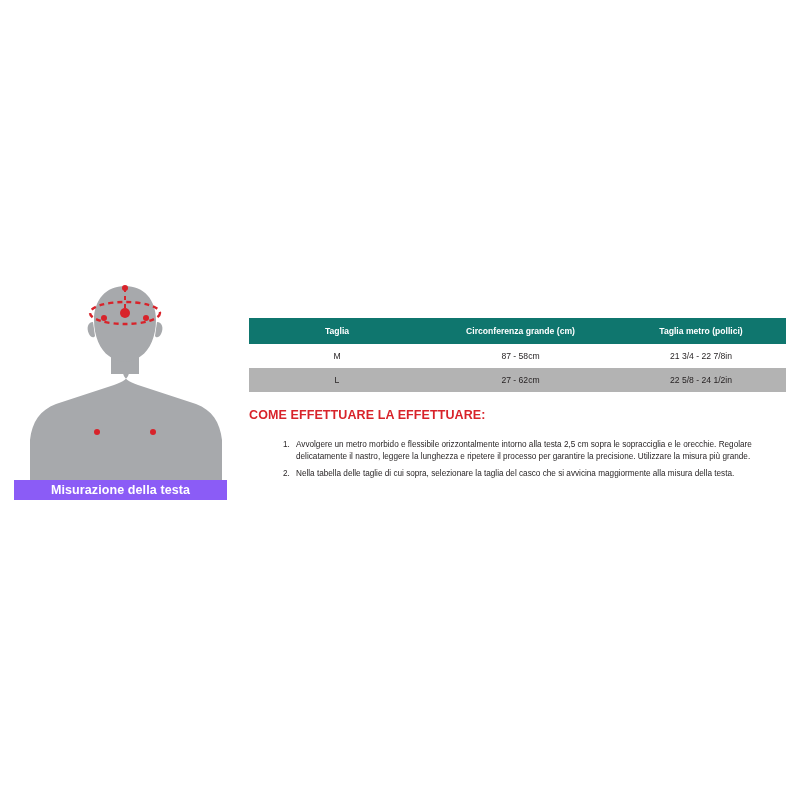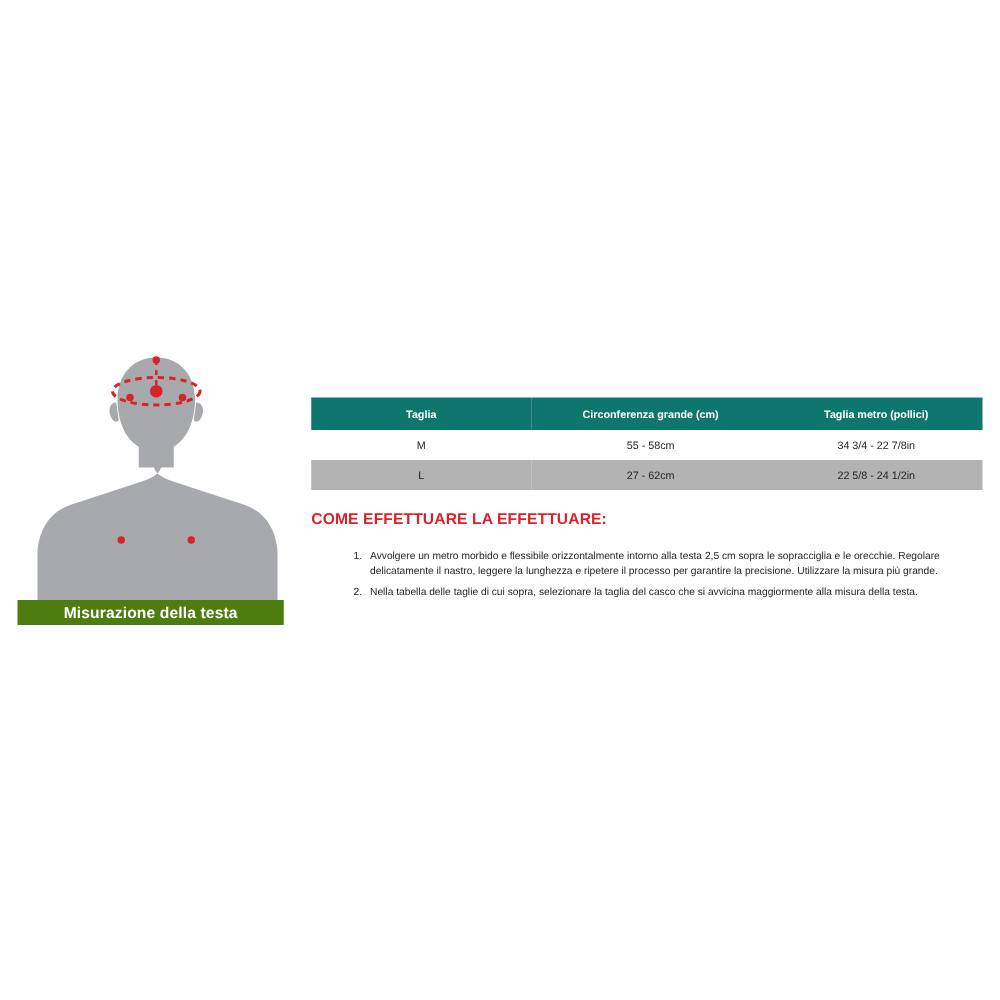--- a/index.html
+++ b/index.html
@@ -36,21 +36,21 @@
     position: absolute;
     left: 0;
     top: 0;
   }
   #figure-caption {
     position: absolute;
     left: 0;
     top: 200px;
     width: 213px;
     height: 20px;
-    background: #4d7c0f;
+    background: #8b5cf6;
     color: #ffffff;
     font-size: 12.5px;
     font-weight: bold;
     line-height: 20px;
     text-align: center;
     letter-spacing: 0.1px;
   }
 
   
   #size-table {
@@ -156,22 +156,22 @@
     <thead>
       <tr>
         <th>Taglia</th>
         <th>Circonferenza grande (cm)</th>
         <th>Taglia metro (pollici)</th>
       </tr>
     </thead>
     <tbody>
       <tr class="row-light">
         <td>M</td>
-        <td>55 - 58cm</td>
-        <td>34 3/4 - 22 7/8in</td>
+        <td>87 - 58cm</td>
+        <td>21 3/4 - 22 7/8in</td>
       </tr>
       <tr class="row-dark">
         <td>L</td>
         <td>27 - 62cm</td>
         <td>22 5/8 - 24 1/2in</td>
       </tr>
     </tbody>
   </table>
 
   <div id="instructions">

